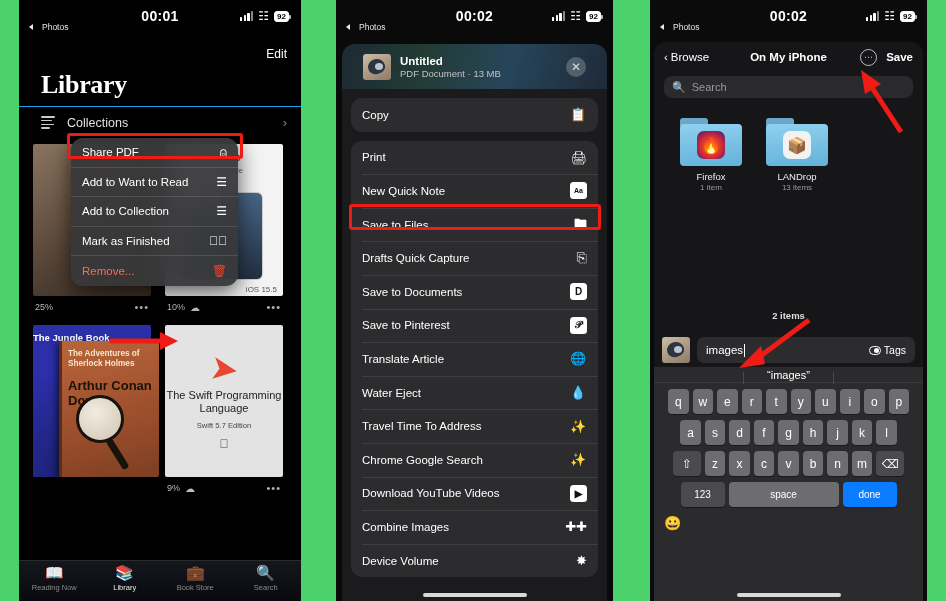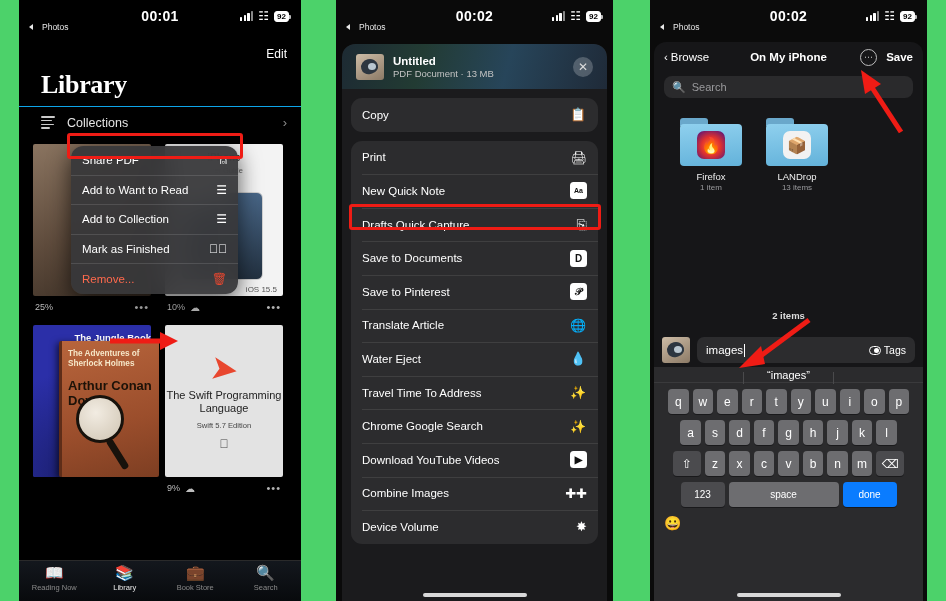--- a/index.html
+++ b/index.html
@@ -92,22 +92,22 @@
       font-size:7.5px; color:#666; }
   .cover-guide .ph {
     position:absolute; bottom:16px; border-radius:6px; background:linear-gradient(170deg,#4b6a8c,#22303f);
     border:1.6px solid #cfcfcf;
   }
   .cover-guide .ph1{ left:16px; width:38px; height:76px; }
   .cover-guide .ph2{ left:54px; width:44px; height:88px; }
   .cover-guide .gnum{position:absolute;bottom:2px;right:6px;font-size:8px;color:#555;}
 
   .cover-jungle{ background:#2b2fa8; }
-  .cover-jungle .j-t{position:absolute;top:7px;left:0;right:0;text-align:right;
-    font-size:9.5px;font-weight:bold;color:#fff;padding-left:36px;}
+  .cover-jungle .j-t{position:absolute;top:7px;left:0;right:0;text-align:left;
+    font-size:9.5px;font-weight:bold;color:#fff;}
   .cover-jungle .leaf{position:absolute;bottom:0;left:0;width:100%;height:70%;
     background:radial-gradient(ellipse at 30% 100%,#1b1f6e,#2b2fa8 70%);}
   .cover-sherlock{
     position:absolute; left:26px; top:16px; width:100px; height:136px;
     background:linear-gradient(165deg,#b8653c,#9b4e2c 60%,#7d3e22);
     border-radius:2px; box-shadow:-2px 2px 7px rgba(0,0,0,.65);
     border-left:3px solid #5e2d18;
   }
   .cover-sherlock .s-t{position:absolute;top:8px;left:6px;right:6px;
     font-size:8.2px;font-weight:bold;color:#f6e7c8;line-height:1.25;}
@@ -124,21 +124,21 @@
   .cover-swift .bird{ color:#e8472f; font-size:34px; line-height:1; margin-bottom:4px;
      transform: rotate(8deg); }
   .cover-swift .sw-t{font-size:11px;color:#222;text-align:center;line-height:1.22;}
   .cover-swift .sw-s{font-size:7.6px;color:#444;margin-top:6px;}
   .cover-swift .apple{font-size:12px;color:#444;margin-top:7px;}
 
   
   .ctxmenu {
     position:absolute; left:52px; top:138px; width:167px;
     background: rgba(55,55,57,.94); border-radius: 12px; overflow:hidden;
-    backdrop-filter: blur(14px); box-shadow:0 6px 22px rgba(0,0,0,.65); z-index: 6; margin-top: 8px;
+    backdrop-filter: blur(14px); box-shadow:0 6px 22px rgba(0,0,0,.65); z-index: 6;
   }
   .ctxitem {
     display:flex; align-items:center; height:29.5px; padding:0 11px;
     color:#fff; font-size:11.5px; border-bottom:.6px solid rgba(255,255,255,.12);
   }
   .ctxitem:last-child{border-bottom:none;}
   .ctxitem .ic{ margin-left:auto; font-size:12px; color:#fff; }
   .ctxitem.destructive{ color:#ff6a4d; }
   .ctxitem.destructive .ic{ color:#e8472f; }
 
@@ -158,21 +158,21 @@
   
   .p2-bg { position:absolute; inset:0; background:#0a0a0a; }
   .sheet {
     position:absolute; left:6px; right:6px; top:44px; bottom:0;
     background:#1b1b1d; border-radius:13px 13px 0 0; overflow:hidden;
   }
   .sheet-head {
     position:relative; height:45px;
     background: linear-gradient(105deg,#1d2a33 0%,#223b33 30%,#27455a 62%,#1f2a38 100%);
     border-radius:13px 13px 0 0;
-    display:flex; align-items:center; padding:0 14px; gap:9px;
+    display:flex; align-items:center; padding:0 21px; gap:9px;
   }
   .sheet-thumb{
     width:28px;height:26px;border-radius:3px;flex:none;
     background:linear-gradient(150deg,#cdbca6,#8c7a66);
     position:relative; overflow:hidden;
   }
   .sheet-thumb::before{content:"";position:absolute;left:5px;top:5px;width:17px;height:15px;
     border-radius:50% 50% 45% 45%;background:#2d3640;transform:rotate(-14deg);}
   .sheet-thumb::after{content:"";position:absolute;left:12px;top:9px;width:8px;height:7px;
     border-radius:50%;background:#b9c6cf;}
@@ -487,20 +487,24 @@
     <div class="grp">
       <div class="arow">
         <span>Print</span>
         <span class="aic">🖨</span>
       </div>
       <div class="arow">
         <span>New Quick Note</span>
         <span class="aic">
               <span class="badge-ic" style="font-size:7px">Aa</span>
             </span>
+      </div>
+      <div class="arow">
+        <span>Save to Files</span>
+        <span class="aic">🖿</span>
       </div>
       <div class="arow">
         <span>Drafts Quick Capture</span>
         <span class="aic">⎘</span>
       </div>
       <div class="arow">
         <span>Save to Documents</span>
         <span class="aic">
               <span class="badge-ic">D</span>
             </span>

